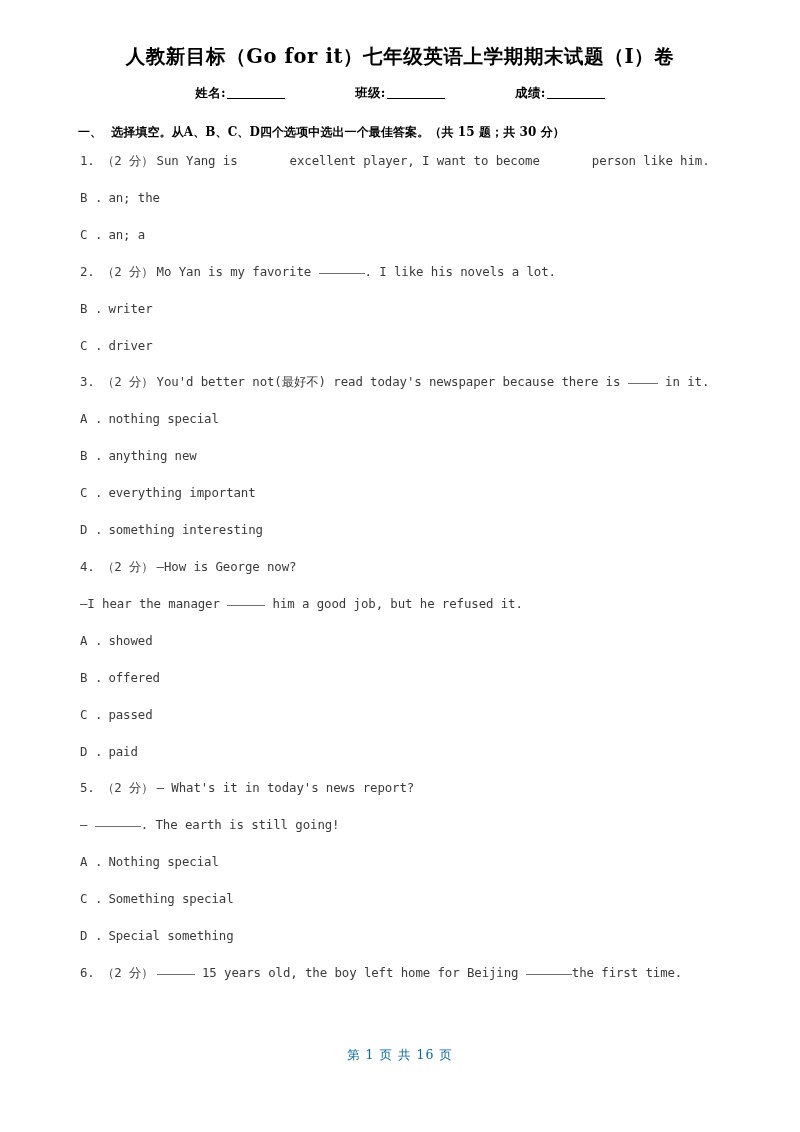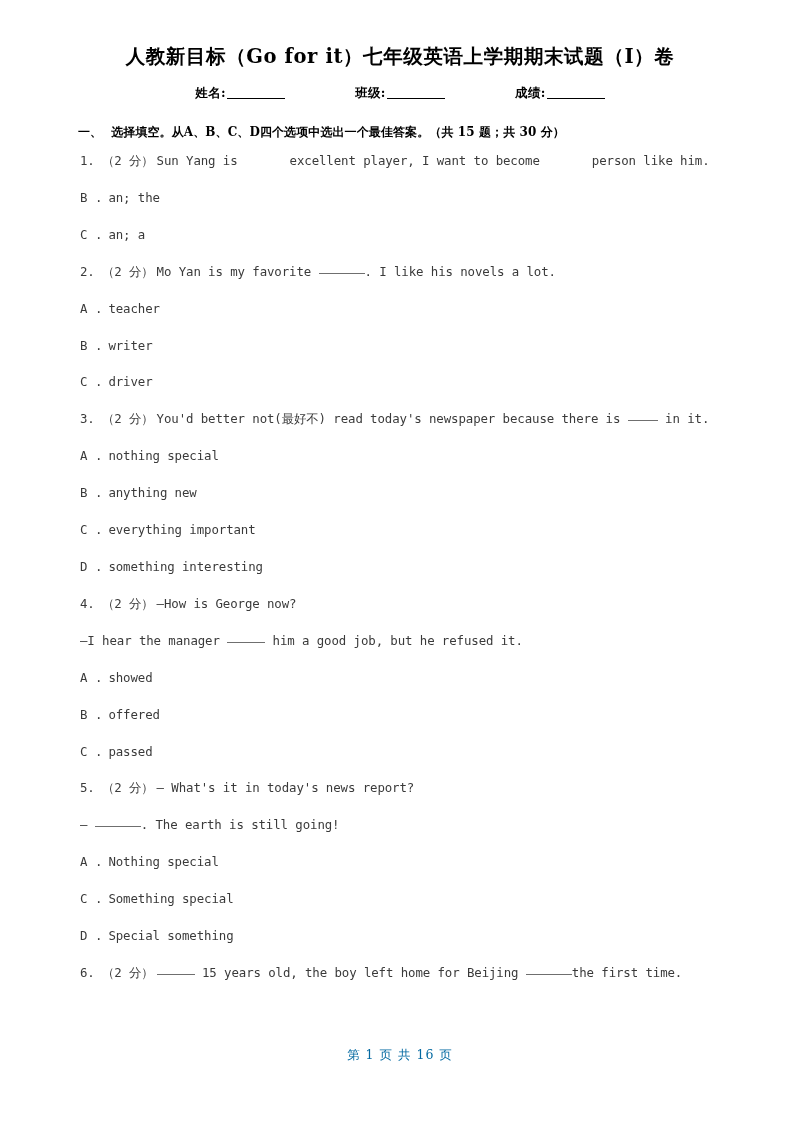--- a/index.html
+++ b/index.html
@@ -160,23 +160,20 @@
       <div class="opt-line">
         <span class="opt-letter">C</span><span class="opt-dot">.</span><span>an; a</span>
       </div>
     </div>
 
     <div class="q-block">
       <div class="q-line">
         <span class="q-num">2.</span><span class="q-marks">（2 分）</span><span>Mo Yan is my favorite</span> <span class="blank-rule md"></span><span>. I like his novels a lot.</span>
       </div>
       <div class="opt-line">
-        <span class="opt-letter">A</span><span class="opt-dot">.</span><span>teacher</span>
-      </div>
-      <div class="opt-line">
         <span class="opt-letter">B</span><span class="opt-dot">.</span><span>writer</span>
       </div>
       <div class="opt-line">
         <span class="opt-letter">C</span><span class="opt-dot">.</span><span>driver</span>
       </div>
     </div>
 
     <div class="q-block">
       <div class="q-line">
         <span class="q-num">3.</span><span class="q-marks">（2 分）</span><span>You'd better not(最好不) read today's newspaper because there is</span> <span class="blank-rule xs"></span> <span>in it.</span>
@@ -204,20 +201,23 @@
       </div>
       <div class="opt-line">
         <span class="opt-letter">A</span><span class="opt-dot">.</span><span>showed</span>
       </div>
       <div class="opt-line">
         <span class="opt-letter">B</span><span class="opt-dot">.</span><span>offered</span>
       </div>
       <div class="opt-line">
         <span class="opt-letter">C</span><span class="opt-dot">.</span><span>passed</span>
       </div>
+      <div class="opt-line">
+        <span class="opt-letter">D</span><span class="opt-dot">.</span><span>paid</span>
+      </div>
     </div>
 
     <div class="q-block">
       <div class="q-line">
         <span class="q-num">5.</span><span class="q-marks">（2 分）</span><span>— What's it in today's news report?</span>
       </div>
       <div class="q-cont">
         <span>—</span> <span class="blank-rule md"></span><span>. The earth is still going!</span>
       </div>
       <div class="opt-line">

